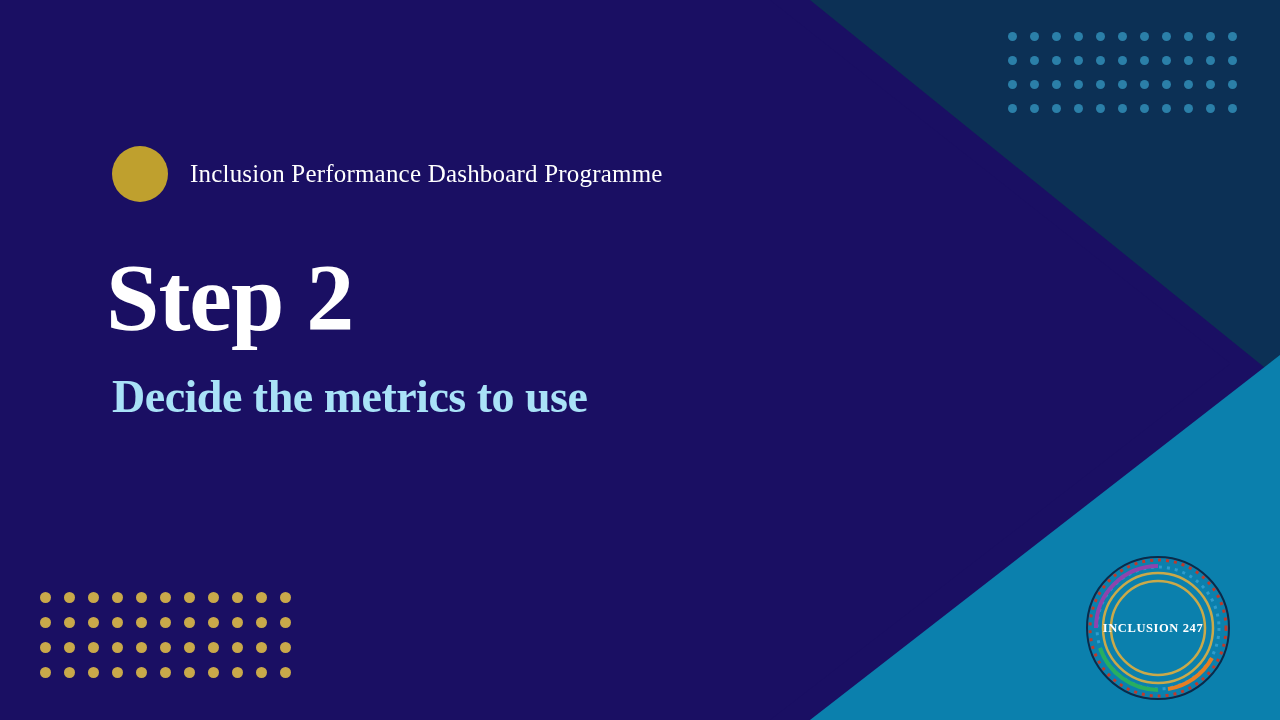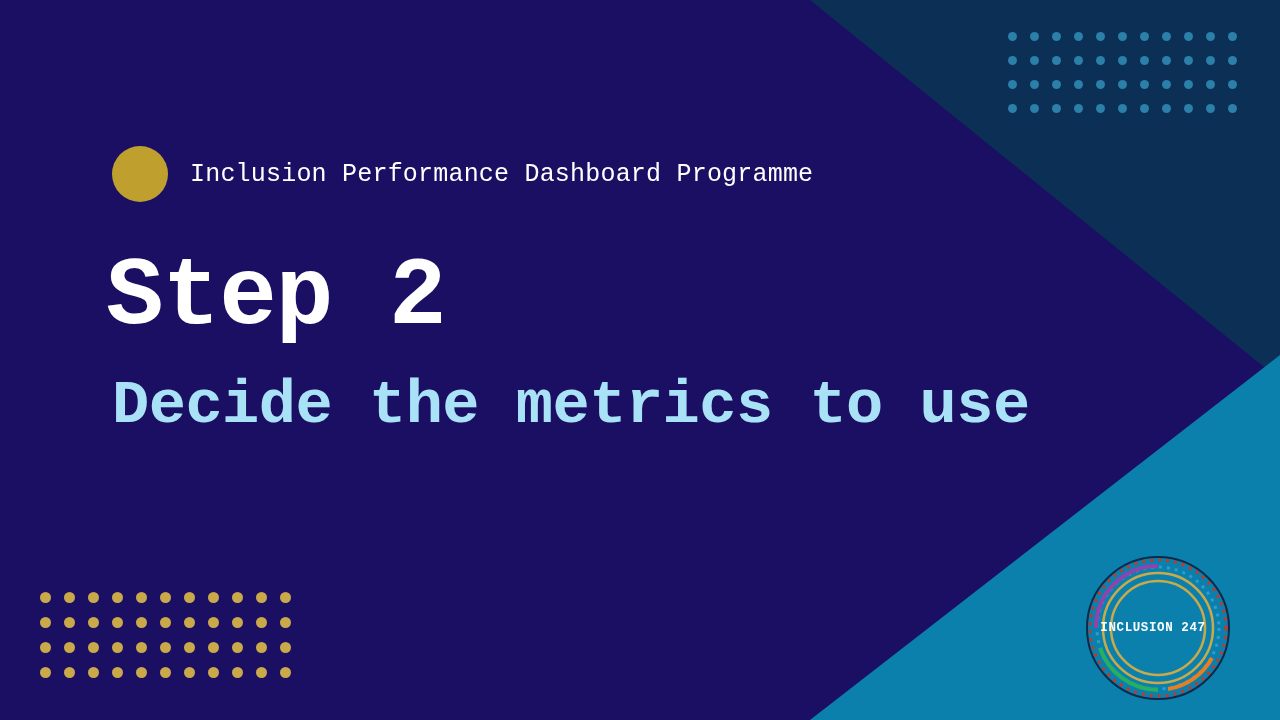--- a/index.html
+++ b/index.html
@@ -6,21 +6,21 @@
     margin: 0;
     padding: 0;
     background: #000;
   }
   #slide {
     position: relative;
     width: 1280px;
     height: 720px;
     overflow: hidden;
     background: #0c4a6e;
-    font-family: Liberation Mono, monospace;
+    font-family: Liberation Serif, serif;
   }
 
   
   .bg-base {
     position: absolute;
     inset: 0;
     background: #1a0f63;
   }
   
   .wedge-dark {
@@ -125,21 +125,21 @@
     font-size: 96px;
     font-weight: 700;
     letter-spacing: -1px;
     line-height: 1.05;
   }
   .step-subtitle {
     position: absolute;
     left: 112px;
     top: 372px;
     color: #a9e2f7;
-    font-size: 62px;
+    font-size: 46px;
     font-weight: 700;
     letter-spacing: -0.5px;
     line-height: 1.1;
     white-space: nowrap;
   }
 
   
   .logo {
     position: absolute;
     right: 48px;

